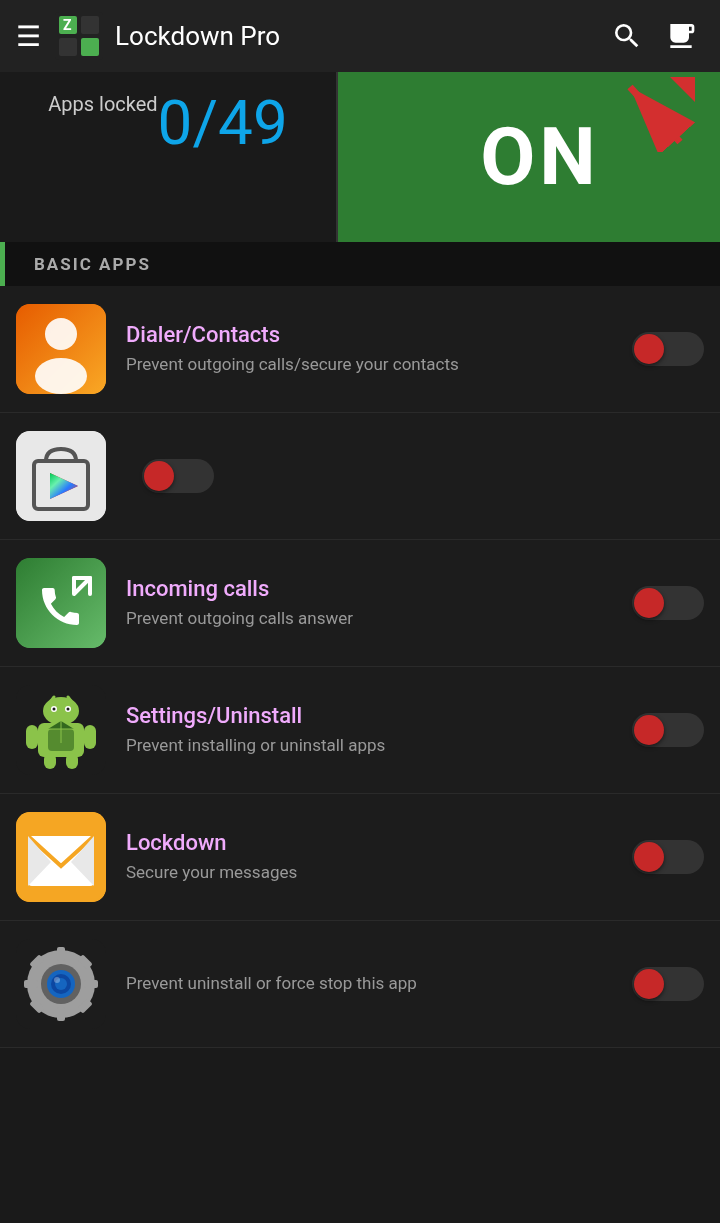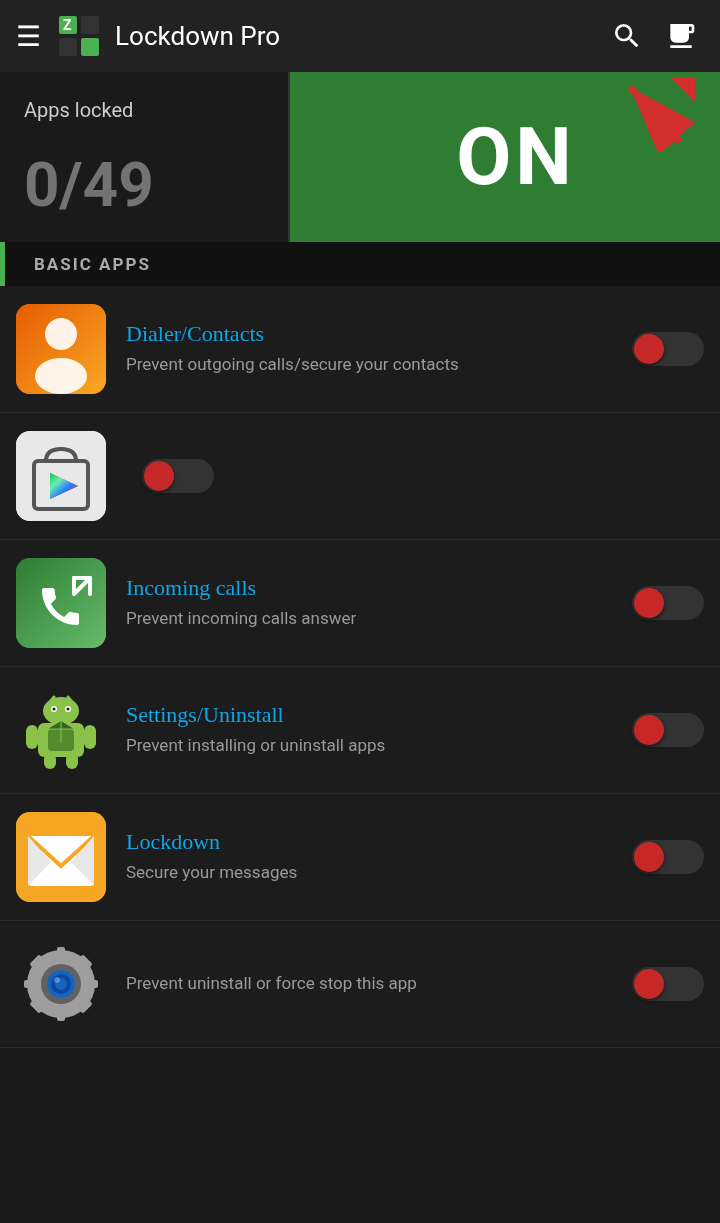--- a/index.html
+++ b/index.html
@@ -53,38 +53,36 @@
       fill: #fff;
     }
 
     
     .status-area {
       display: flex;
       height: 170px;
     }
     .status-left {
       background: #1a1a1a;
-      width: 290px;
-      display: flex;
-      flex-direction: column;
+      width: 338px;
+      display: flex;
       justify-content: center;
       padding: 20px 24px;
       border-right: 2px solid #333;
     }
     .status-left .apps-locked-label {
       font-size: 20px;
       color: #ccc;
       margin-bottom: 8px;
     }
     .status-left .apps-count {
       font-size: 62px;
-      font-weight: bold;
-      color: #737373;
+      font-weight: normal;
+      color: #0ea5e9;
       line-height: 1;
-      margin-top: 24px;
     }
     .status-right {
       flex: 1;
       background: #2e7d32;
       display: flex;
       align-items: center;
       justify-content: center;
       position: relative;
       padding-left: 22px;
     }
@@ -145,23 +143,22 @@
     .app-icon-wrapper svg {
       width: 100%;
       height: 100%;
     }
     .app-info {
       flex: 1;
     }
     .app-name {
       font-size: 22px;
       font-weight: 500;
-      color: #0ea5e9;
+      color: #f0abfc;
       margin-bottom: 6px;
-      font-family: Liberation Serif, serif;
     }
     .app-desc {
       font-size: 17px;
       color: #999;
       line-height: 1.4;
     }
     .toggle-wrapper {
       margin-left: 16px;
       flex-shrink: 0;
     }
@@ -336,21 +333,21 @@
 
         <path d="M62 55c-2.5 0-5-.4-7.3-1.1-.7-.2-1.5 0-2.1.5l-4.5 4.5c-5.7-2.9-10.4-7.5-13.2-13.2l4.5-4.5c.6-.6.8-1.4.5-2.1C39.1 36.9 38.7 34.5 38.7 32c0-1.1-.9-2-2-2H28c-1.1 0-2 .9-2 2 0 19.3 15.7 35 35 35 1.1 0 2-.9 2-2v-8c0-1.1-.9-2-2-2z" fill="#fff"></path>
 
         <path d="M58 20L58 36L74 20" fill="none" stroke="#fff" stroke-width="4" stroke-linecap="round" stroke-linejoin="round"></path>
         <line x1="58" y1="20" x2="74" y2="20" stroke="#fff" stroke-width="4" stroke-linecap="round"></line>
         <line x1="74" y1="20" x2="74" y2="36" stroke="#fff" stroke-width="4" stroke-linecap="round"></line>
       </svg>
     </div>
     <div class="app-info">
       <div class="app-name">Incoming calls</div>
-      <div class="app-desc">Prevent incoming calls answer</div>
+      <div class="app-desc">Prevent outgoing calls answer</div>
     </div>
     <div class="toggle-wrapper">
       <div class="toggle">
         <div class="knob"></div>
       </div>
     </div>
   </div>
 
   <div class="app-item">
     <div class="app-icon-wrapper install-icon">

